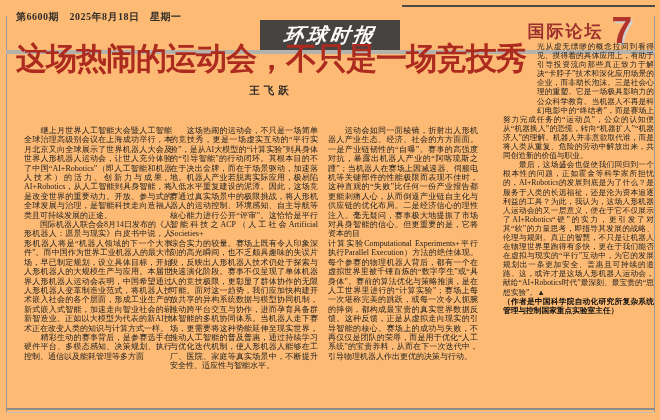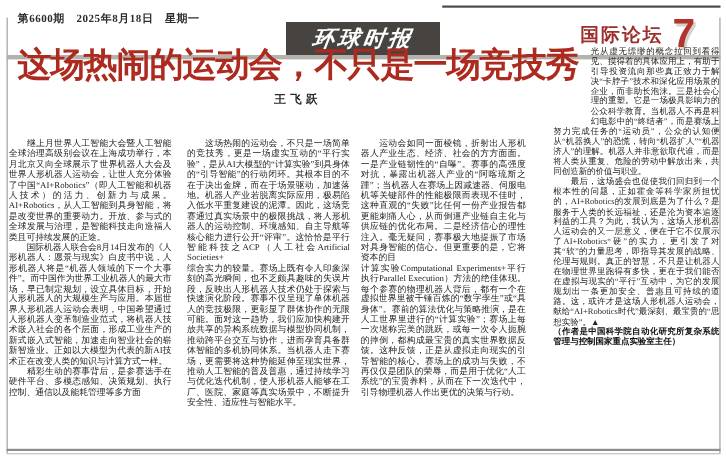--- a/index.html
+++ b/index.html
@@ -1,16 +1,16 @@
 <!DOCTYPE html>
 <html><head>
 <meta charset="utf-8">
 <style>
   html,body{margin:0;padding:0;background:#e9e7e3;}
-  .page{position:relative;width:660px;height:420px;background:#ffffff;
+  .page{position:relative;width:660px;height:420px;background:#fdba74;
         font-family:"Liberation Serif","DejaVu Serif",serif;color:#1c1c1c;overflow:hidden;}
   .frame-left,.frame-right{position:absolute;top:16px;bottom:8px;width:1px;background:#9a9894;}
   .frame-left{left:6px;}
   .frame-right{right:5px;}
   .topline{position:absolute;left:402px;right:5px;top:5px;height:2px;background:#4d4a46;}
   
   .mh-left{position:absolute;left:16px;top:10px;width:250px;}
   .mh-issue{font-size:10px;font-weight:bold;color:#2e2c29;letter-spacing:.5px;white-space:nowrap;}
   .mh-editors{font-size:8.5px;color:#3a3835;margin-top:7px;white-space:nowrap;}
   .logo{position:absolute;left:260px;top:20px;width:140px;height:30px;background:#474340;
@@ -24,21 +24,21 @@
   .mh-rule{position:absolute;left:6px;right:5px;top:50px;height:4px;background:#b4b2ad;}
   
   .headline-box{position:absolute;left:10px;top:40px;width:522px;text-align:center;}
   .headline{font-family:"Liberation Sans","DejaVu Sans",sans-serif;font-weight:900;
         font-size:31px;line-height:1.25;color:#ad2a1f;letter-spacing:-1px;white-space:nowrap;}
   .author{font-size:10.5px;font-weight:bold;color:#2b2927;margin-top:5px;letter-spacing:4px;}
   
   .col{position:absolute;font-size:8px;line-height:9.4px;text-align:justify;
         overflow:hidden;color:#24221f;}
   .col p{margin:0;}
-  .col1{left:8px;top:126px;width:148px;height:278px;}
+  .col1{left:24px;top:126px;width:148px;height:278px;}
   .col2{left:170px;top:126px;width:148px;height:278px;}
   .col3{left:328px;top:126px;width:150px;height:278px;}
   .col4{left:503px;top:42px;width:151px;height:350px;font-size:7.7px;line-height:9.1px;}
   .notch{float:left;width:34px;height:64px;}
   .bio{font-weight:bold;color:#111;}
   .bottom-rule1{position:absolute;left:6px;right:5px;top:408px;height:2px;background:#8f8d89;}
   .bottom-rule2{position:absolute;left:6px;right:5px;top:412px;height:1px;background:#c0beba;}
 </style>
 </head>
 <body>

